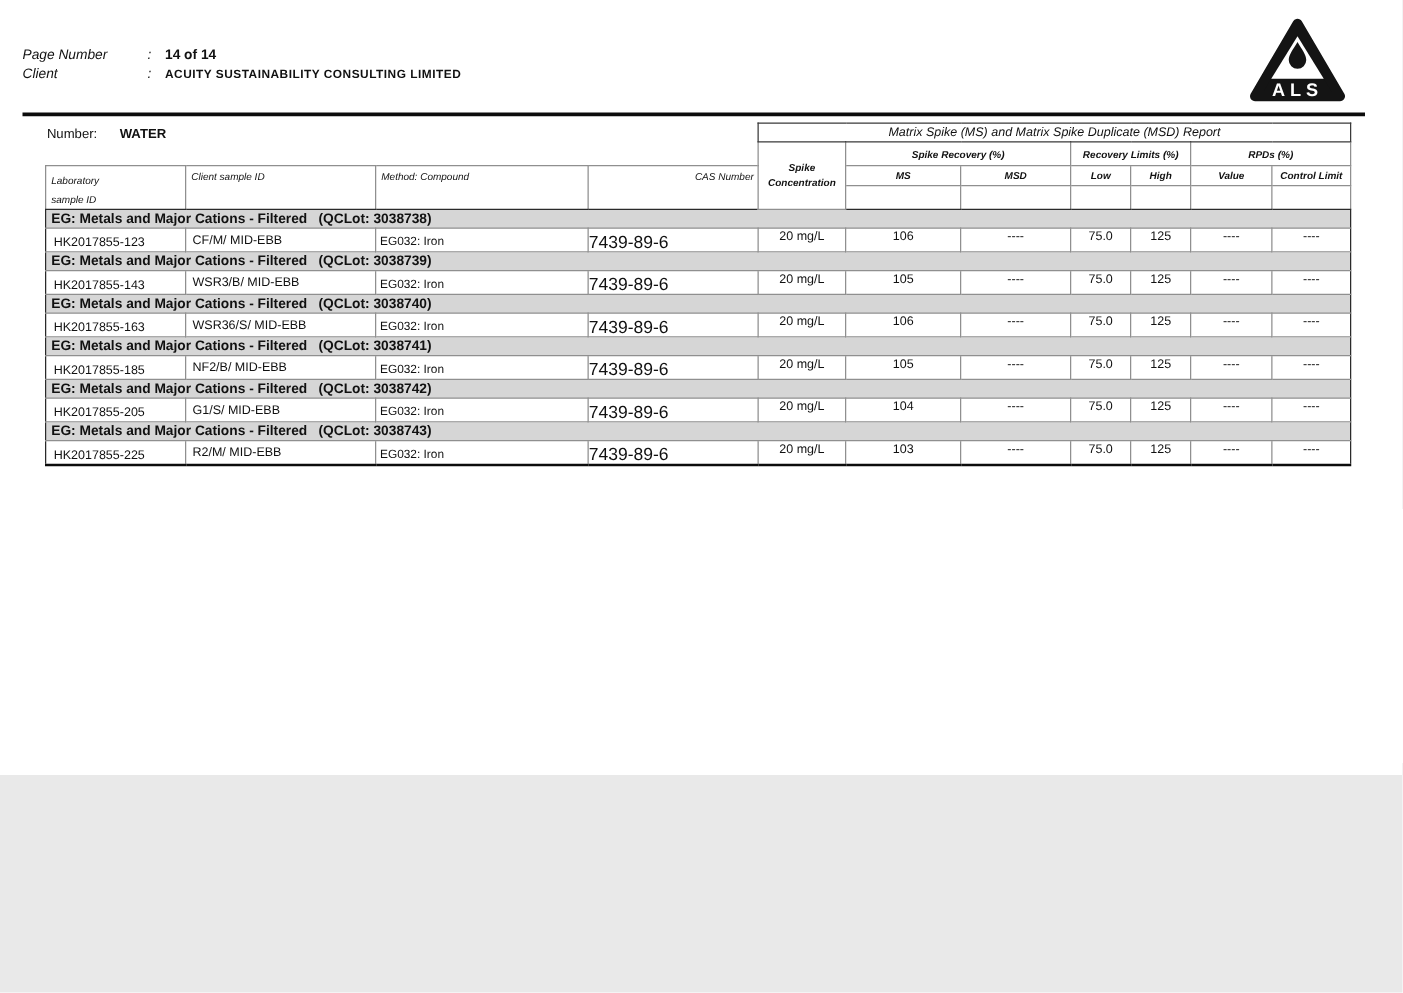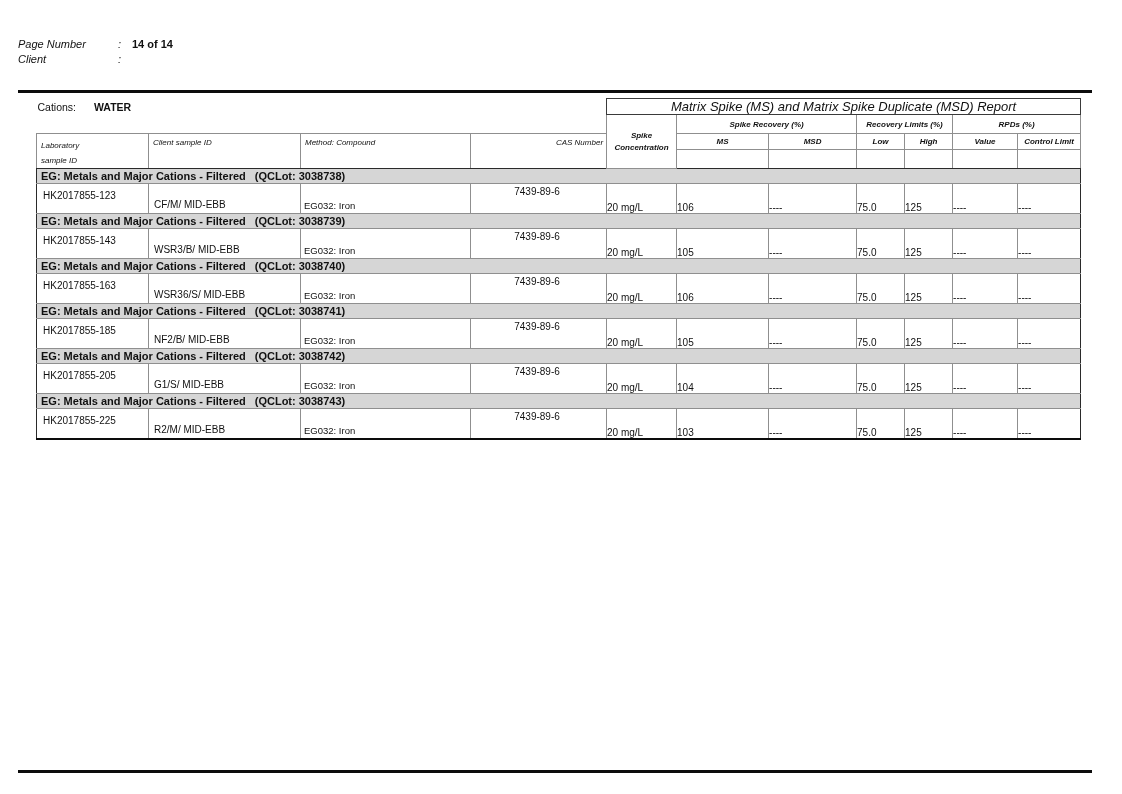--- a/index.html
+++ b/index.html
@@ -1,20 +1,20 @@
 <!DOCTYPE html>
 <html><head>
 <meta charset="utf-8">
 <title>ALS QC Report</title>
 <style>
   * { margin:0; padding:0; box-sizing:border-box; }
   html,body { background:#e9e9e9; }
   body { font-family:"Liberation Sans", sans-serif; color:#111; }
   .page {
-    position:relative; width:1122px; height:794px; background:#ffffff;
+    position:relative; width:1122px; height:620px; background:#ffffff;
     overflow:hidden; margin:0 auto;
   }
 
   
   .hdr { position:absolute; left:18px; top:37px; }
   .hrow { display:flex; font-size:11px; line-height:15px; }
   .hlabel { width:100px; font-style:italic; }
   .hcolon { width:14px; font-style:italic; }
   .hvalue { font-weight:bold;text-align:right; }
   .hvalue.client-name { font-size:9.5px; letter-spacing:0.4px; line-height:16px; }
@@ -36,21 +36,21 @@
   tr.hrA th, tr.hrA td { height:15px; }
   tr.hrB th, tr.hrB td { height:19px; }
   tr.hrC th { height:14px; }
   tr.hrD td { height:17px; }
 
   .matrix-cell { vertical-align:top; font-size:10.5px; padding:2px 0 0 1px; }
   .matrix-cell .m-value { font-weight:bold; margin-left:18px; }
 
   th.report-title {
     border:1px solid #3a3a3a; font-style:italic; font-weight:normal;
-    font-size:13px; text-align:center; vertical-align:middle;
+    font-size:10px; text-align:center; vertical-align:middle;
   }
   th.hc { font-style:italic; font-weight:bold; font-size:8px; text-align:center; vertical-align:middle; }
   th.hc.conc { vertical-align:middle; white-space:normal; line-height:1.5; padding:0 6px; }
   th.left-h {
     font-style:italic; font-weight:normal; font-size:8px; text-align:left;
     vertical-align:top; padding:4px 3px 0 4px; white-space:normal;
     border-bottom:1px solid #2a2a2a;
   }
   th.left-h.lab-h { padding-right:44px; line-height:1.9; }
   th.left-h.cas-h { text-align:right; padding-right:3px; }
@@ -68,40 +68,49 @@
   tr.data-row td:last-child { border-right:1px solid #2a2a2a; }
   tbody tr:last-child td { border-bottom:2px solid #0c0c0c; }
 
   td.c-lab   { font-size:10px;  padding:6px 0 0 6px; vertical-align:top; }
   td.c-client{ font-size:10px;   padding:0 0 3px 5px; vertical-align:bottom; }
   td.c-method{ font-size:9.5px; padding:0 0 2px 3px; vertical-align:bottom; }
   td.c-client, td.c-method {
     background-image:linear-gradient(#9a9a9a,#9a9a9a);
     background-size:100% 1px; background-position:0 8px; background-repeat:no-repeat;
   }
-  td.c-cas   { font-size:10px; padding:2px 3px 0 0; vertical-align:top; text-align:center; }
-  td.c-num   { font-size:10px; padding:18px 0 0 0;  vertical-align:top; text-align:left;margin-top:41px; }
+  td.c-cas   { font-size:14px; padding:2px 3px 0 0; vertical-align:top; text-align:left; }
+  td.c-num   { font-size:10px; padding:1px 0 0 0;  vertical-align:top; text-align:center;margin-top:41px; }
 </style>
 </head>
 <body>
 
 <div class="page">
 
   <div class="hdr">
     <div class="hrow">
       <span class="hlabel">Page Number</span>
       <span class="hcolon">:</span>
       <span class="hvalue">14 of 14</span>
     </div>
     <div class="hrow">
       <span class="hlabel">Client</span>
       <span class="hcolon">:</span>
+      <span class="hvalue client-name">ACUITY SUSTAINABILITY CONSULTING LIMITED</span>
     </div>
   </div>
 
+  <div class="logo">
+    <svg viewBox="0 0 76 72" xmlns="http://www.w3.org/2000/svg">
+      <path d="M38 6 L72 64 L4 64 Z" fill="#141414" stroke="#141414" stroke-width="8" stroke-linejoin="round"></path>
+      <path d="M38 16 L59 50 L17 50 Z" fill="#ffffff"></path>
+      <path d="M38 20.5 c-3.5 6 -7 10 -7 14.5 a7 7 0 0 0 14 0 c0 -4.5 -3.5 -8.5 -7 -14.5 Z" fill="#141414"></path>
+      <text x="38" y="63.5" text-anchor="middle" fill="#ffffff" font-family="Liberation Sans, sans-serif" font-size="14.5" font-weight="bold" letter-spacing="4">ALS</text>
+    </svg>
+  </div>
 
   <div class="rule top-rule"></div>
 
   <div class="table-wrap">
     <table class="qc-table">
       <colgroup>
         <col style="width:112px">
           <col style="width:152px">
           <col style="width:170px">
           <col style="width:136px">
@@ -109,21 +118,21 @@
           <col style="width:92px">
           <col style="width:88px">
           <col style="width:48px">
         <col style="width:48px">
           <col style="width:65px">
           <col style="width:63px">
       </colgroup>
       <thead>
         <tr class="hrA">
           <td class="nb matrix-cell" colspan="4">
-            <span class="m-label">Cations:</span><span class="m-value">WATER</span>
+            <span class="m-label">Number:</span><span class="m-value">WATER</span>
           </td>
           <th class="report-title" colspan="7">Matrix Spike (MS) and Matrix Spike Duplicate (MSD) Report</th>
         </tr>
         <tr class="hrB">
           <td class="nb" colspan="4"></td>
           <th class="hc conc" rowspan="3">Spike Concentration</th>
           <th class="hc" colspan="2">Spike Recovery (%)</th>
           <th class="hc" colspan="2">Recovery Limits (%)</th>
           <th class="hc" colspan="2">RPDs (%)</th>
         </tr>

